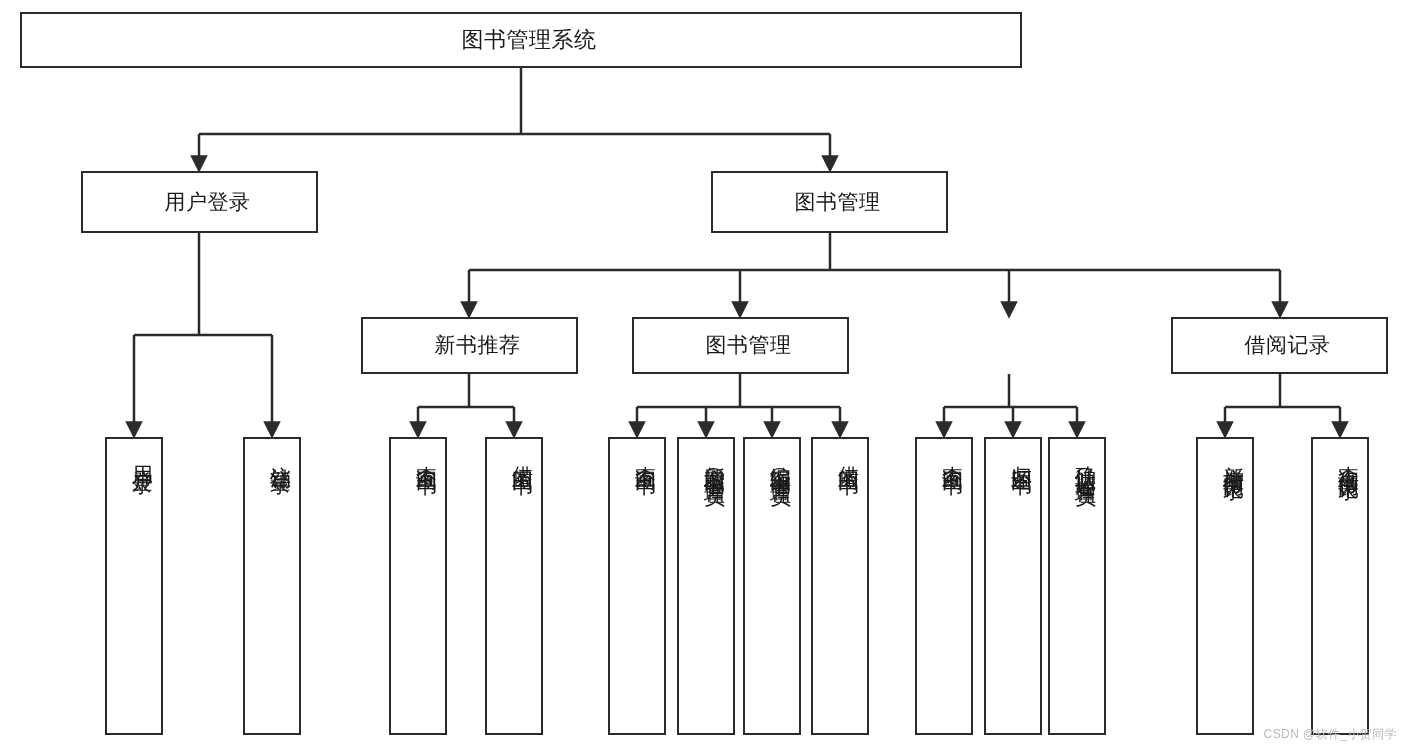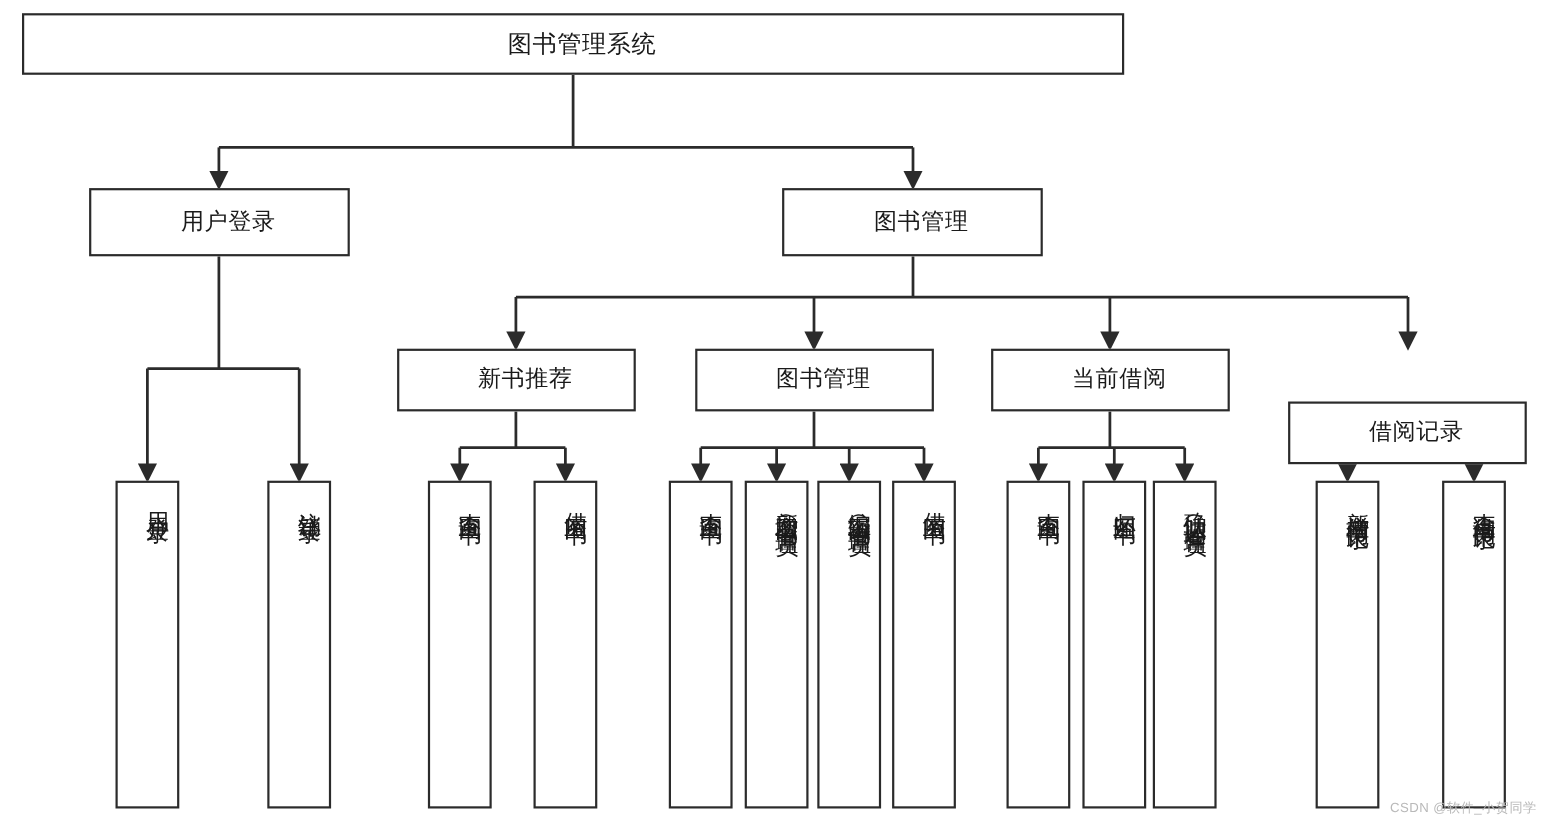--- a/index.html
+++ b/index.html
@@ -136,24 +136,21 @@
   <div class="node horiz" style="left:361px; top:317px; width:217px; height:57px;">
     <span class="lbl">新书推荐</span>
   </div>
 
   <div class="node horiz" style="left:711px; top:171px; width:237px; height:62px;">
     <span class="lbl">图书管理</span>
   </div>
   <div class="node horiz" style="left:632px; top:317px; width:217px; height:57px;">
     <span class="lbl">图书管理</span>
   </div>
-  <div class="node horiz" style="left:901px; top:317px; width:217px; height:57px;">
-    <span class="lbl">当前借阅</span>
-  </div>
-  <div class="node horiz" style="left:1171px; top:317px; width:217px; height:57px;margin-top:48px;">
+  <div class="node horiz" style="left:1171px; top:317px; width:217px; height:57px;">
     <span class="lbl">借阅记录</span>
   </div>
 
   <div class="node vert" style="left:105px; top:437px; width:58px; height:298px;">
     <span class="lbl">用户登录</span>
   </div>
   <div class="node vert" style="left:243px; top:437px; width:58px; height:298px;">
     <span class="lbl">注销登录</span>
   </div>
 

